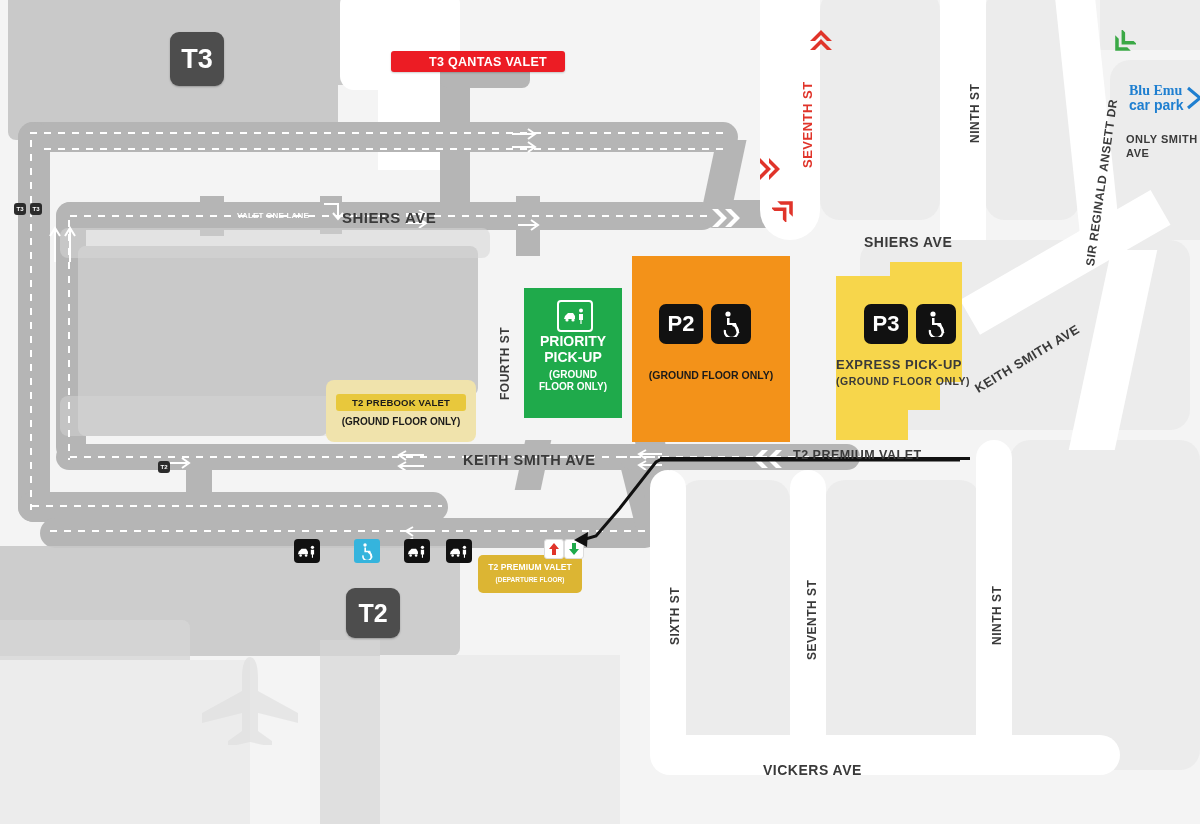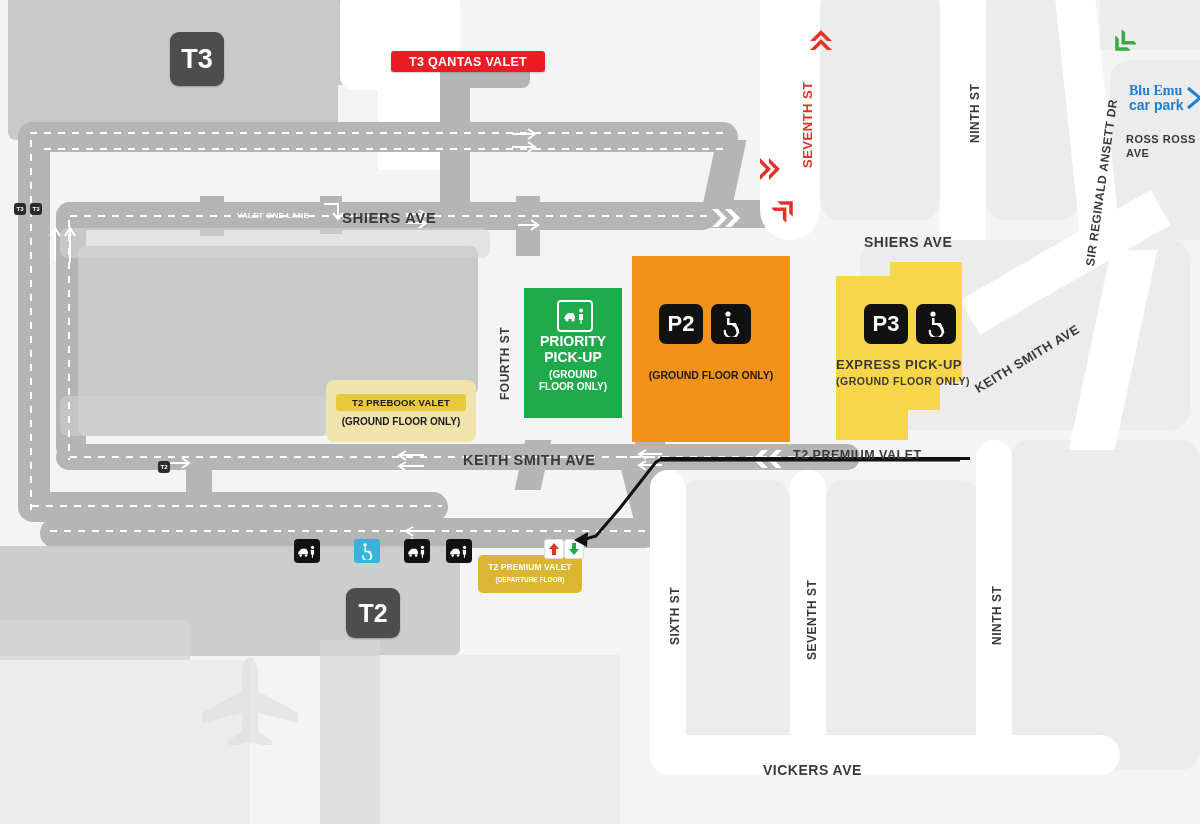--- a/index.html
+++ b/index.html
@@ -393,21 +393,21 @@
   <svg style="position:absolute;left:560px;top:448px;" width="400" height="110">
     <path d="M398 12 H668" fill="none" stroke="#111" stroke-width="3"></path>
     <path d="M398 12 H100 L96 14 L60 60 L36 88 L22 92" fill="none" stroke="#111" stroke-width="3"></path>
     <polygon points="14,92 28,84 27,99" fill="#111"></polygon>
   </svg>
   <div class="blk" style="left:660px;top:457px;width:310px;height:3px;background:#111;"></div>
 
   <div class="tbadge" style="left:170px;top:32px;width:54px;height:54px;font-size:27px;">T3</div>
   <div class="tbadge" style="left:346px;top:588px;width:54px;height:50px;font-size:25px;">T2</div>
 
-  <div class="redpill" style="left:391px;top:51px;width:154px;height:21px;font-size:12.5px;">T3 QANTAS VALET</div>
+  <div class="redpill" style="left:391px;top:51px;width:154px;height:21px;font-size:12.5px;padding-left:20px;">T3 QANTAS VALET</div>
 
   <div class="lbl" style="left:793px;top:448px;font-size:12.5px;">T2 PREMIUM VALET</div>
 
   <div class="rbadge" style="left:14px;top:203px;width:12px;height:12px;">T3</div>
   <div class="rbadge" style="left:30px;top:203px;width:12px;height:12px;">T3</div>
   <div class="rbadge" style="left:158px;top:461px;width:12px;height:12px;">T2</div>
 
   <div class="lbl" style="left:342px;top:209px;font-size:15px;">SHIERS AVE</div>
   <div class="lbl" style="left:864px;top:234px;font-size:14px;">SHIERS AVE</div>
   <div class="lbl" style="left:463px;top:452px;font-size:14.5px;">KEITH SMITH AVE</div>
@@ -416,21 +416,21 @@
   <div class="lbl vert" style="left:498px;top:400px;font-size:12px;transform:rotate(-90deg);">FOURTH ST</div>
   <div class="lbl vert red-txt" style="left:800px;top:168px;font-size:13px;transform:rotate(-90deg);">SEVENTH ST</div>
   <div class="lbl vert" style="left:968px;top:143px;font-size:12px;transform:rotate(-90deg);">NINTH ST</div>
   <div class="lbl vert" style="left:1083px;top:265px;font-size:12px;transform:rotate(-82deg);">SIR REGINALD ANSETT DR</div>
 
   <div class="lbl vert" style="left:668px;top:645px;font-size:12px;transform:rotate(-90deg);">SIXTH ST</div>
   <div class="lbl vert" style="left:805px;top:660px;font-size:12px;transform:rotate(-90deg);">SEVENTH ST</div>
   <div class="lbl vert" style="left:990px;top:645px;font-size:12px;transform:rotate(-90deg);">NINTH ST</div>
   <div class="lbl" style="left:763px;top:762px;font-size:14px;">VICKERS AVE</div>
 
-  <div class="lbl" style="left:1126px;top:133px;font-size:11px;">ROSS ROSS</div>
+  <div class="lbl" style="left:1126px;top:133px;font-size:11px;">ONLY SMITH</div>
   <div class="lbl" style="left:1126px;top:147px;font-size:11px;">AVE</div>
 
   <div class="lbl white-txt" style="left:237px;top:211px;font-size:8px;letter-spacing:.2px;">VALET ONE LANE</div>
 
   <div class="bluemu" style="left:1129px;top:84px;font-size:14px;font-family:Liberation Serif, serif;">Blu Emu</div>
   <div class="bluemu" style="left:1129px;top:98px;font-size:14px;">car park</div>
   <svg class="chev" style="left:1186px;top:86px;" width="22" height="24">
     <path d="M2 2 L14 12 L2 22" fill="none" stroke="#1f7fd0" stroke-width="3"></path>
   </svg>
 

